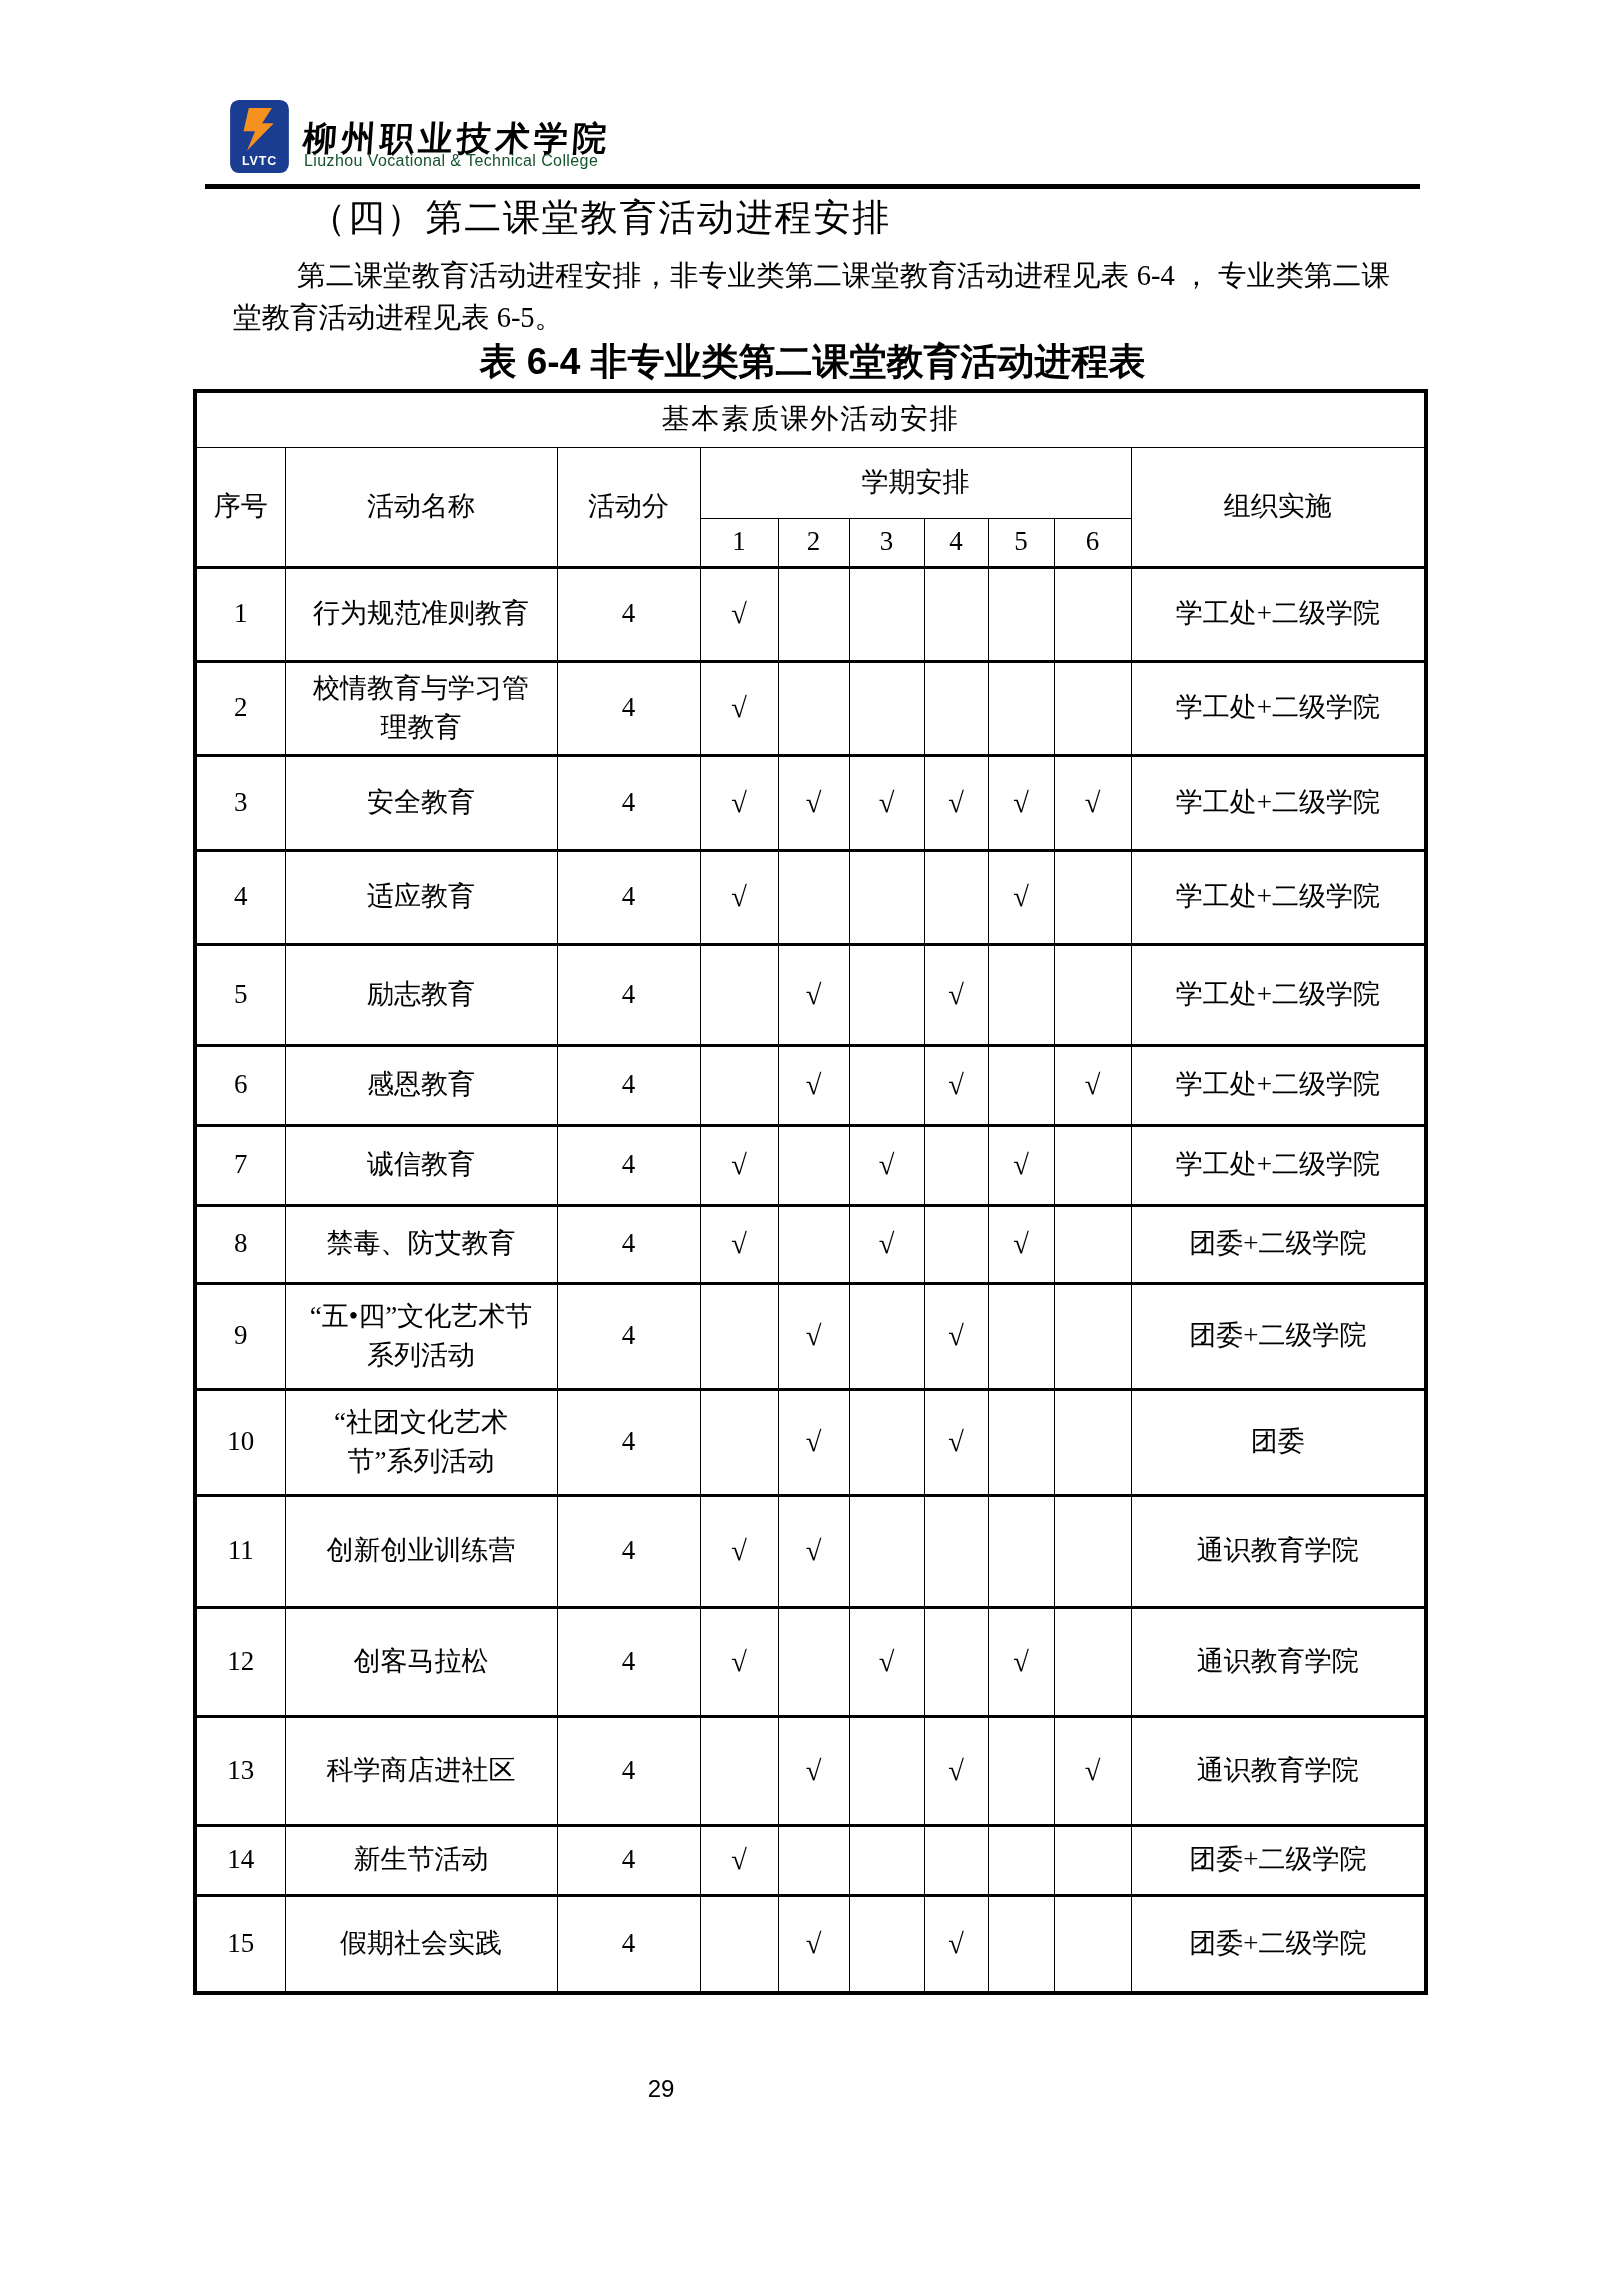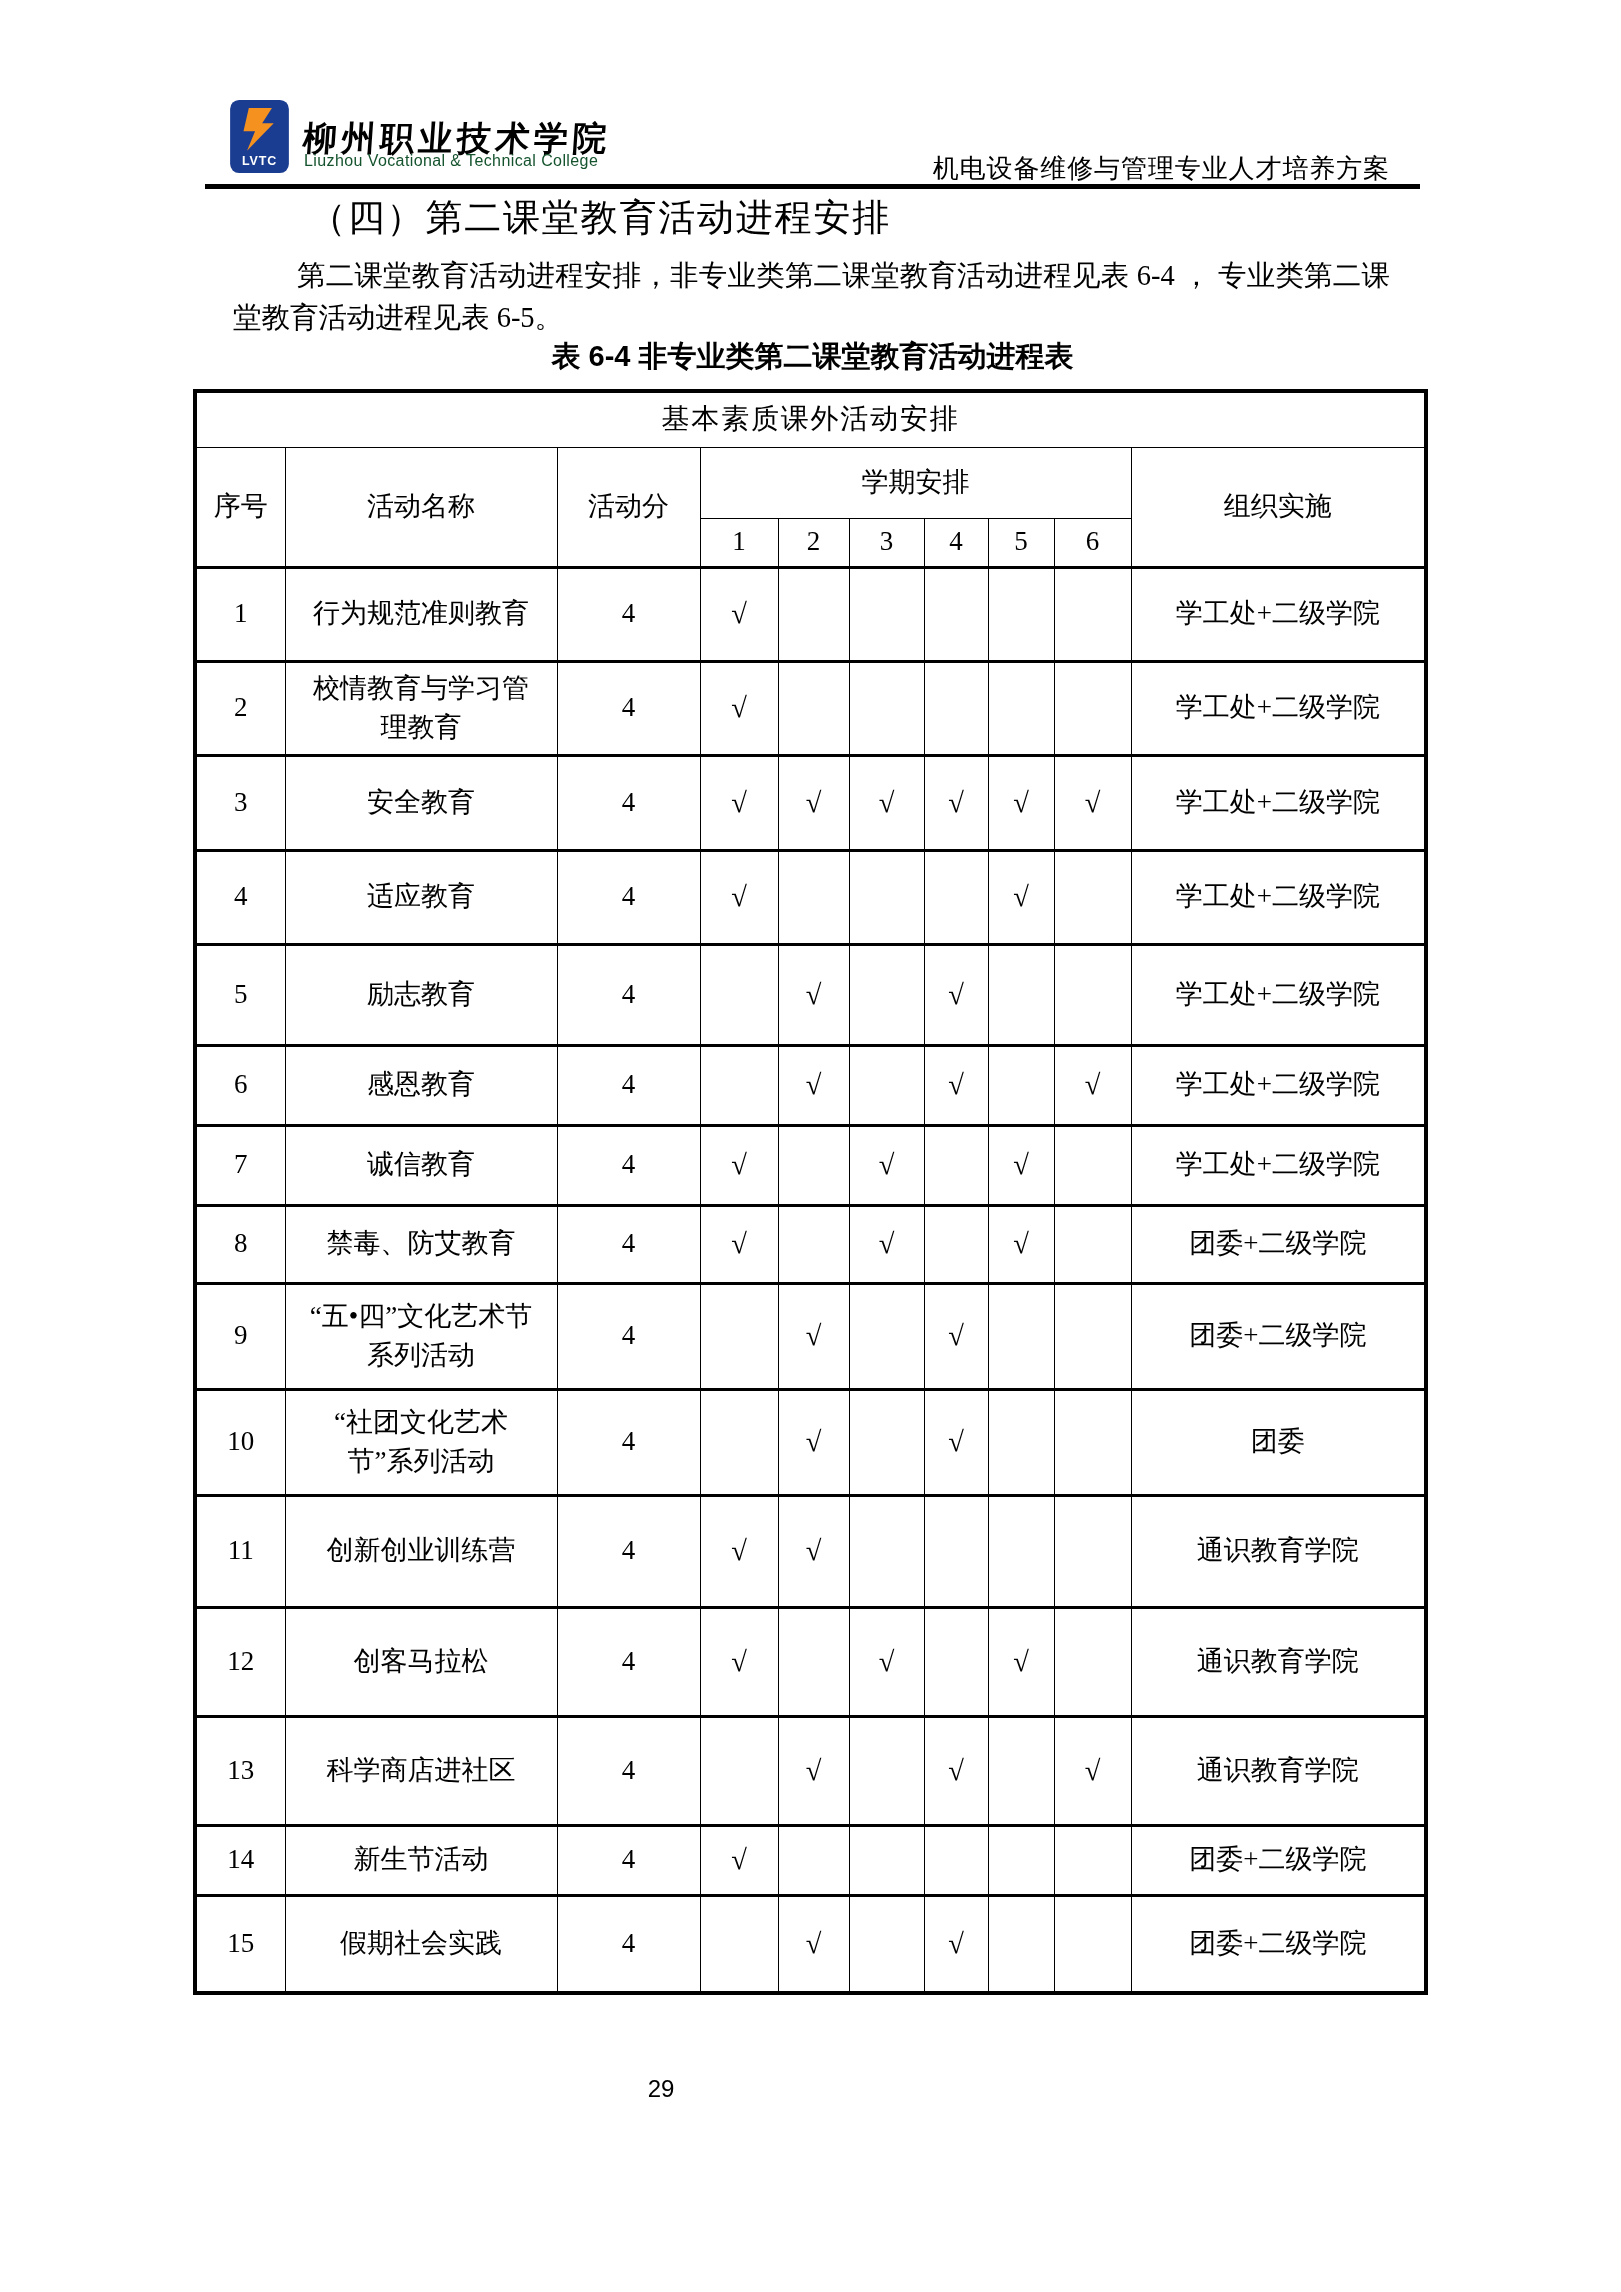--- a/index.html
+++ b/index.html
@@ -40,21 +40,21 @@
     position:absolute;left:309px;top:193px;
     font-size:37px;letter-spacing:1.8px;white-space:nowrap;
   }
   .paragraph{
     position:absolute;left:233px;top:255px;width:1157px;
     font-size:28.5px;line-height:42px;text-indent:64px;
     text-align:justify;
   }
   .table-caption{
     position:absolute;left:202px;top:337px;width:1221px;
-    text-align:center;font-weight:bold;font-size:29px;
+    text-align:center;font-weight:bold;font-size:37px;
     font-family:"Liberation Sans","DejaVu Sans",sans-serif;
     white-space:nowrap;
   }
   
   .sched{
     position:absolute;left:193px;top:389px;
     border-collapse:collapse;table-layout:fixed;
     width:1230px;
     font-size:27px;
   }
@@ -83,21 +83,20 @@
 <div class="page">
 
   <svg class="logo" viewBox="0 0 66 82">
     <rect x="0" y="0" width="66" height="82" rx="10" fill="#1b3d91"></rect>
     <path d="M21 9 h26 l-11 17 h13 L19 57 l9-22 h-13 z" fill="#f5911e"></path>
     <text x="33" y="73" text-anchor="middle" font-family="Liberation Sans, DejaVu Sans, sans-serif" font-size="14" font-weight="bold" fill="#ffffff" letter-spacing="1">LVTC</text>
   </svg>
 
   <div class="school-zh">柳州职业技术学院</div>
   <div class="school-en">Liuzhou Vocational &amp; Technical College</div>
-  <div class="program-title">机电设备维修与管理专业人才培养方案</div>
   <div class="head-rule"></div>
 
   <div class="sec-heading">（四）第二课堂教育活动进程安排</div>
   <div class="paragraph">第二课堂教育活动进程安排，非专业类第二课堂教育活动进程见表 6-4 ，  专业类第二课堂教育活动进程见表 6-5。</div>
   <div class="table-caption">表 6-4  非专业类第二课堂教育活动进程表</div>
 
   <table class="sched">
     <colgroup>
       <col style="width:90px">
         <col style="width:272px">

